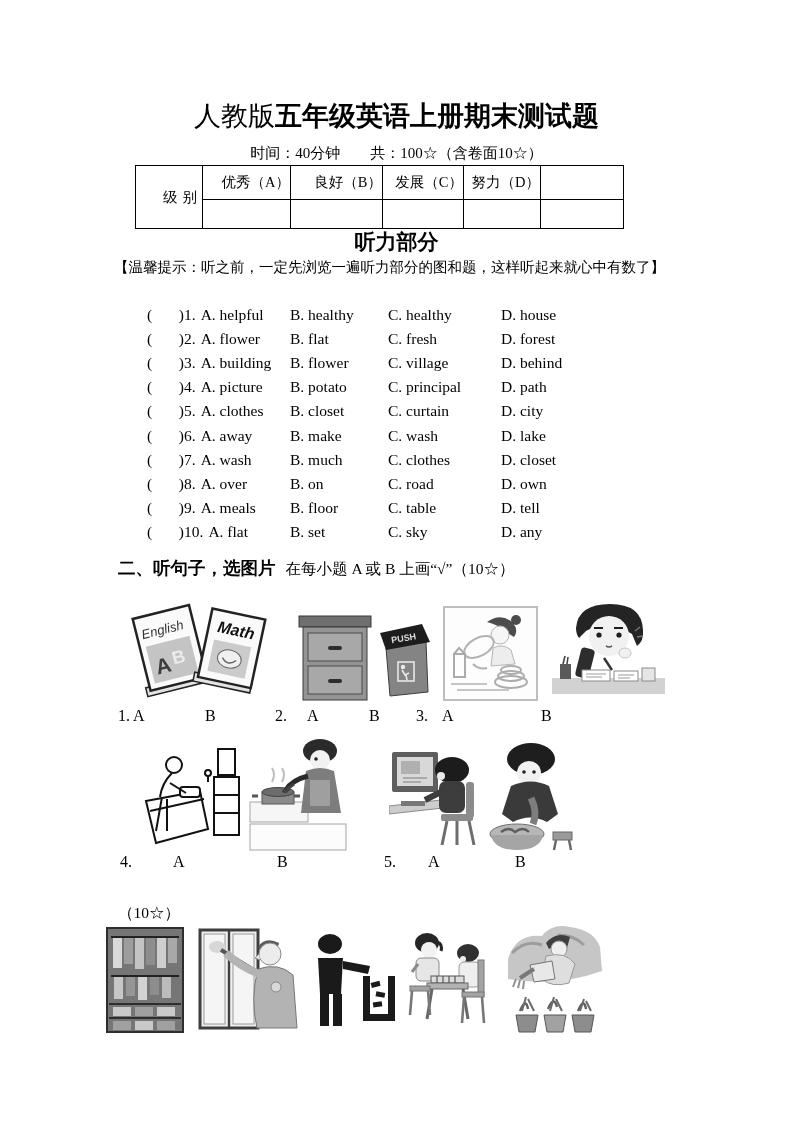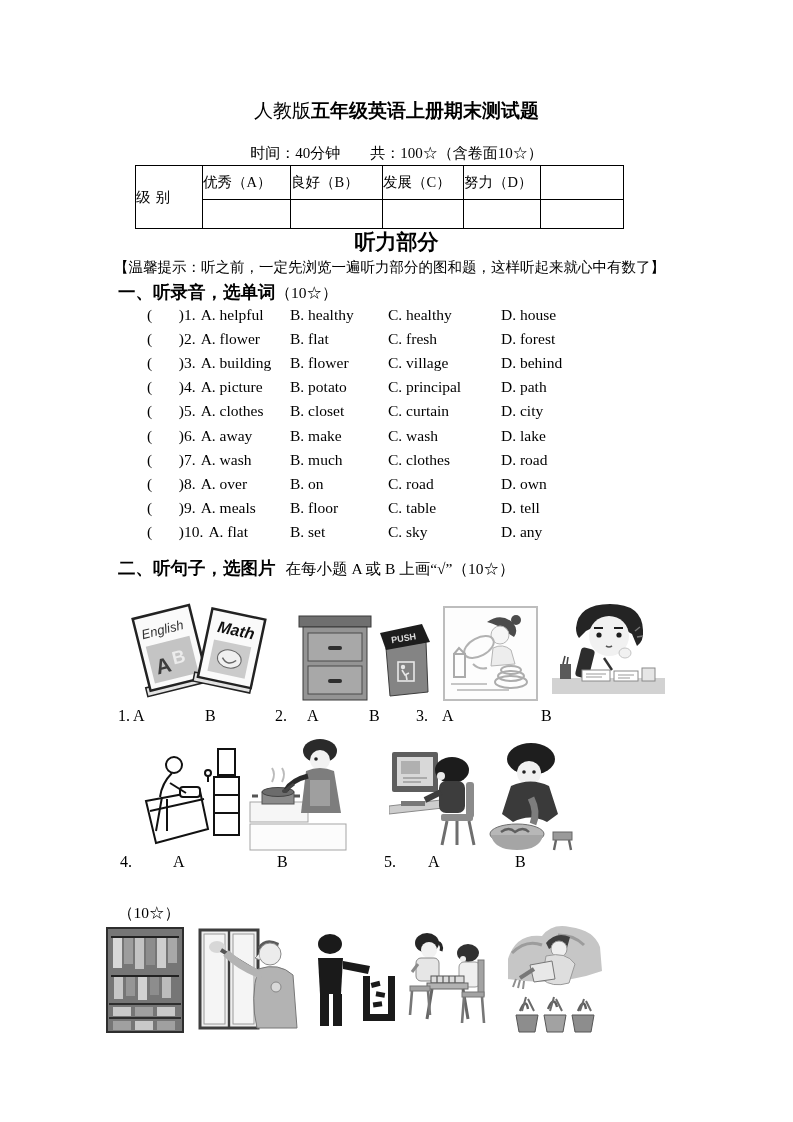--- a/index.html
+++ b/index.html
@@ -5,28 +5,28 @@
   * { margin:0; padding:0; box-sizing:border-box; }
   html,body { background:#888; }
   .page {
     position:relative; width:793px; height:1122px; background:#ffffff;
     margin:0 auto; overflow:hidden; color:#000;
     font-family:"Liberation Serif","DejaVu Serif",serif;
   }
   .abs { position:absolute; }
   .cn-bold { font-family:"Liberation Sans","DejaVu Sans",sans-serif; font-weight:bold; }
 
-  .title-line { top:98px; left:0; width:100%; text-align:center; font-size:19px; }
+  .title-line { top:98px; left:0; width:100%; text-align:center; font-size:27px; }
   .title-prefix { font-weight:normal; font-family:"Liberation Serif","DejaVu Serif",serif; }
   .title-main { font-family:"Liberation Sans","DejaVu Sans",sans-serif; font-weight:bold; }
 
   .info-line { top:144px; left:0; width:100%; text-align:center; font-size:15px; }
 
   table.grade { position:absolute; left:135px; top:165px; border-collapse:collapse; table-layout:fixed; }
-  table.grade td { border:1.6px solid #000; text-align:left; vertical-align:middle; font-size:14.5px; padding:0; }
+  table.grade td { border:1.6px solid #000; text-align:right; vertical-align:middle; font-size:14.5px; padding:0; }
   td.gt-head { width:67px; font-size:18px; letter-spacing:5px; }
   .gt-c1{width:88px}.gt-c2{width:92px}.gt-c3{width:81px}.gt-c4{width:77px}.gt-c5{width:83px}
   tr.gt-r1 td { height:34px; }
   tr.gt-r2 td { height:29px; }
 
   .part-heading { top:228px; left:0; width:100%; text-align:center; font-size:21px; }
   .tip-line { left:114px; top:258px; font-size:14.5px; white-space:nowrap; }
 
   .sec-head { font-size:17.5px; white-space:nowrap; }
   .sec-head .rest { font-size:15.5px; }
@@ -79,23 +79,20 @@
       <td></td>
       <td></td>
     </tr>
   </tbody>
     </table>
 
   <div class="abs part-heading cn-bold">听力部分</div>
 
   <div class="abs tip-line">【温馨提示：听之前，一定先浏览一遍听力部分的图和题，这样听起来就心中有数了】</div>
 
-  <div class="abs sec-head s1-head">
-    <span class="cn-bold">一、听录音，选单词</span><span class="rest">（10☆）</span>
-  </div>
 
   <div class="abs questions">
     <div class="q-row">
       <span class="q-br">
           <span>(</span>
           <span>)</span>
         </span>
       <span class="q-a">
           <span class="q-n">1.</span>
           <span>A. helpful</span>
@@ -173,21 +170,21 @@
       <span class="q-br">
           <span>(</span>
           <span>)</span>
         </span>
       <span class="q-a">
           <span class="q-n">7.</span>
           <span>A. wash</span>
         </span>
       <span class="q-b">B. much</span>
       <span class="q-c">C. clothes</span>
-      <span class="q-d">D. road</span>
+      <span class="q-d">D. closet</span>
     </div>
     <div class="q-row">
       <span class="q-br">
           <span>(</span>
           <span>)</span>
         </span>
       <span class="q-a">
           <span class="q-n">8.</span>
           <span>A. over</span>
         </span>

